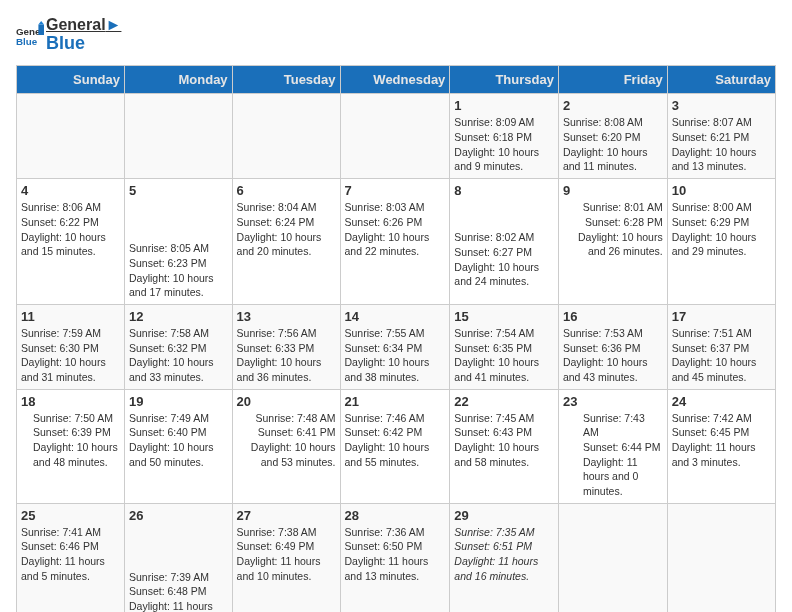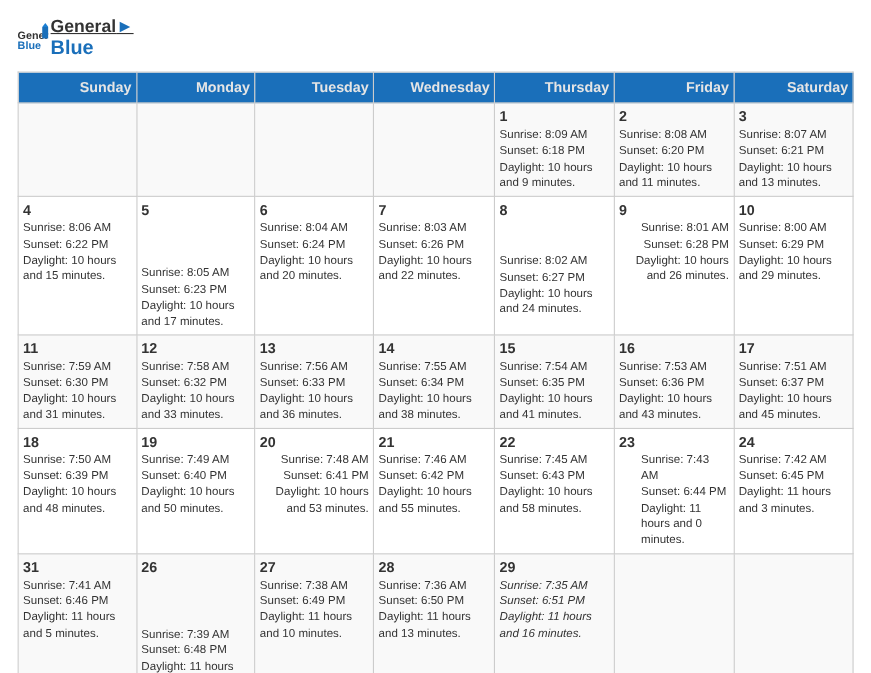--- a/index.html
+++ b/index.html
@@ -221,21 +221,21 @@
         <td>
           <div class="day-number">17</div>
           <div class="day-info" style="white-space: pre-line;">Sunrise: 7:51 AM
 Sunset: 6:37 PM
 Daylight: 10 hours and 45 minutes.</div>
         </td>
       </tr>
       <tr>
         <td>
           <div class="day-number">18</div>
-          <div class="day-info" style="white-space: pre-line;">Sunrise: 7:50 AM
+          <div class="day-info" style="white-space: pre-line; margin-left: 12px;">Sunrise: 7:50 AM
 Sunset: 6:39 PM
 Daylight: 10 hours and 48 minutes.</div>
         </td>
         <td>
           <div class="day-number">19</div>
           <div class="day-info" style="white-space: pre-line;">Sunrise: 7:49 AM
 Sunset: 6:40 PM
 Daylight: 10 hours and 50 minutes.</div>
         </td>
         <td>
@@ -264,21 +264,21 @@
         </td>
         <td>
           <div class="day-number">24</div>
           <div class="day-info" style="white-space: pre-line;">Sunrise: 7:42 AM
 Sunset: 6:45 PM
 Daylight: 11 hours and 3 minutes.</div>
         </td>
       </tr>
       <tr>
         <td>
-          <div class="day-number">31</div>
+          <div class="day-number">25</div>
           <div class="day-info" style="white-space: pre-line;">Sunrise: 7:41 AM
 Sunset: 6:46 PM
 Daylight: 11 hours and 5 minutes.</div>
         </td>
         <td>
           <div class="day-number">26</div>
           <div class="day-info" style="white-space: pre-line; margin-top: 47px;">Sunrise: 7:39 AM
 Sunset: 6:48 PM
 Daylight: 11 hours and 8 minutes.</div>
         </td>

